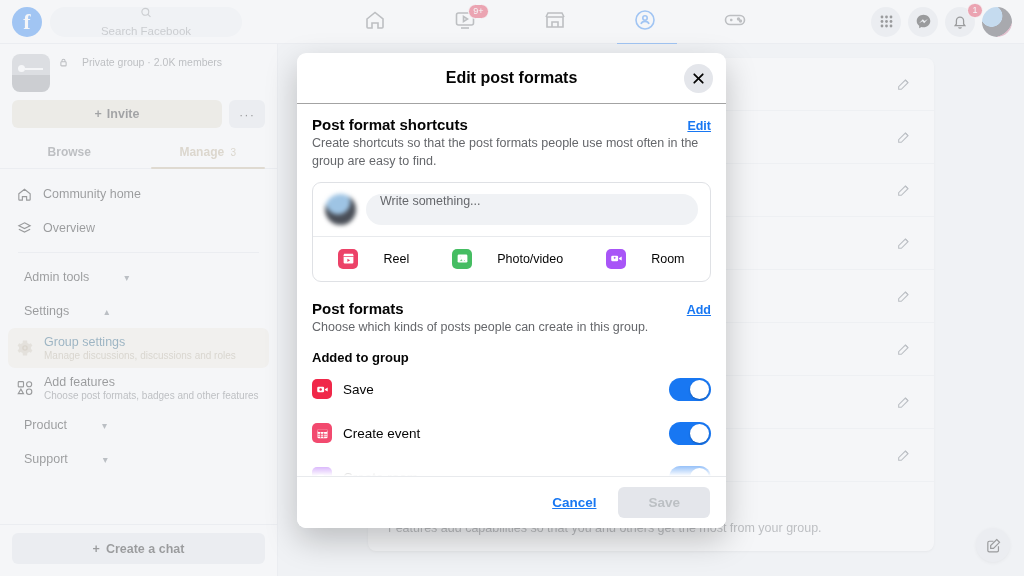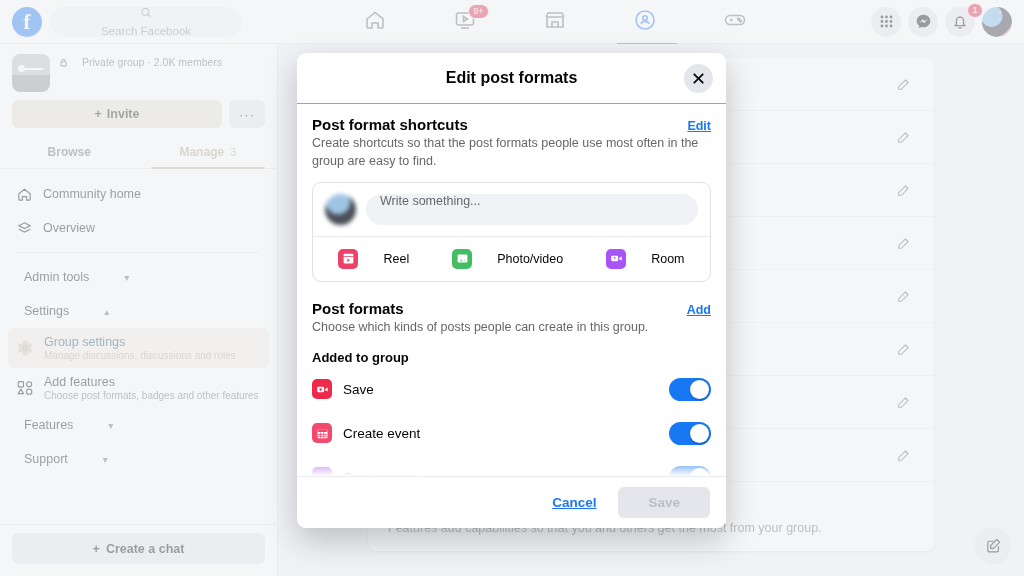--- a/index.html
+++ b/index.html
@@ -397,21 +397,21 @@
             <path d="M6.5 13.5l3.5 6h-7z"></path>
               <circle cx="17.5" cy="7" r="3.4"></circle>
           </svg>
           <div>
             <div class="ttl">Add features</div>
             <div class="sub">Choose post formats, badges and other features</div>
           </div>
         </div>
 
         <div class="sec-row">
-          <span>Features</span>
+          <span>Product</span>
           <span class="chev">▾</span>
         </div>
         <div class="sec-row">
           <span>Support</span>
           <span class="chev">▾</span>
         </div>
       </div>
 
       <div class="create-chat-wrap">
         <div class="create-chat">

